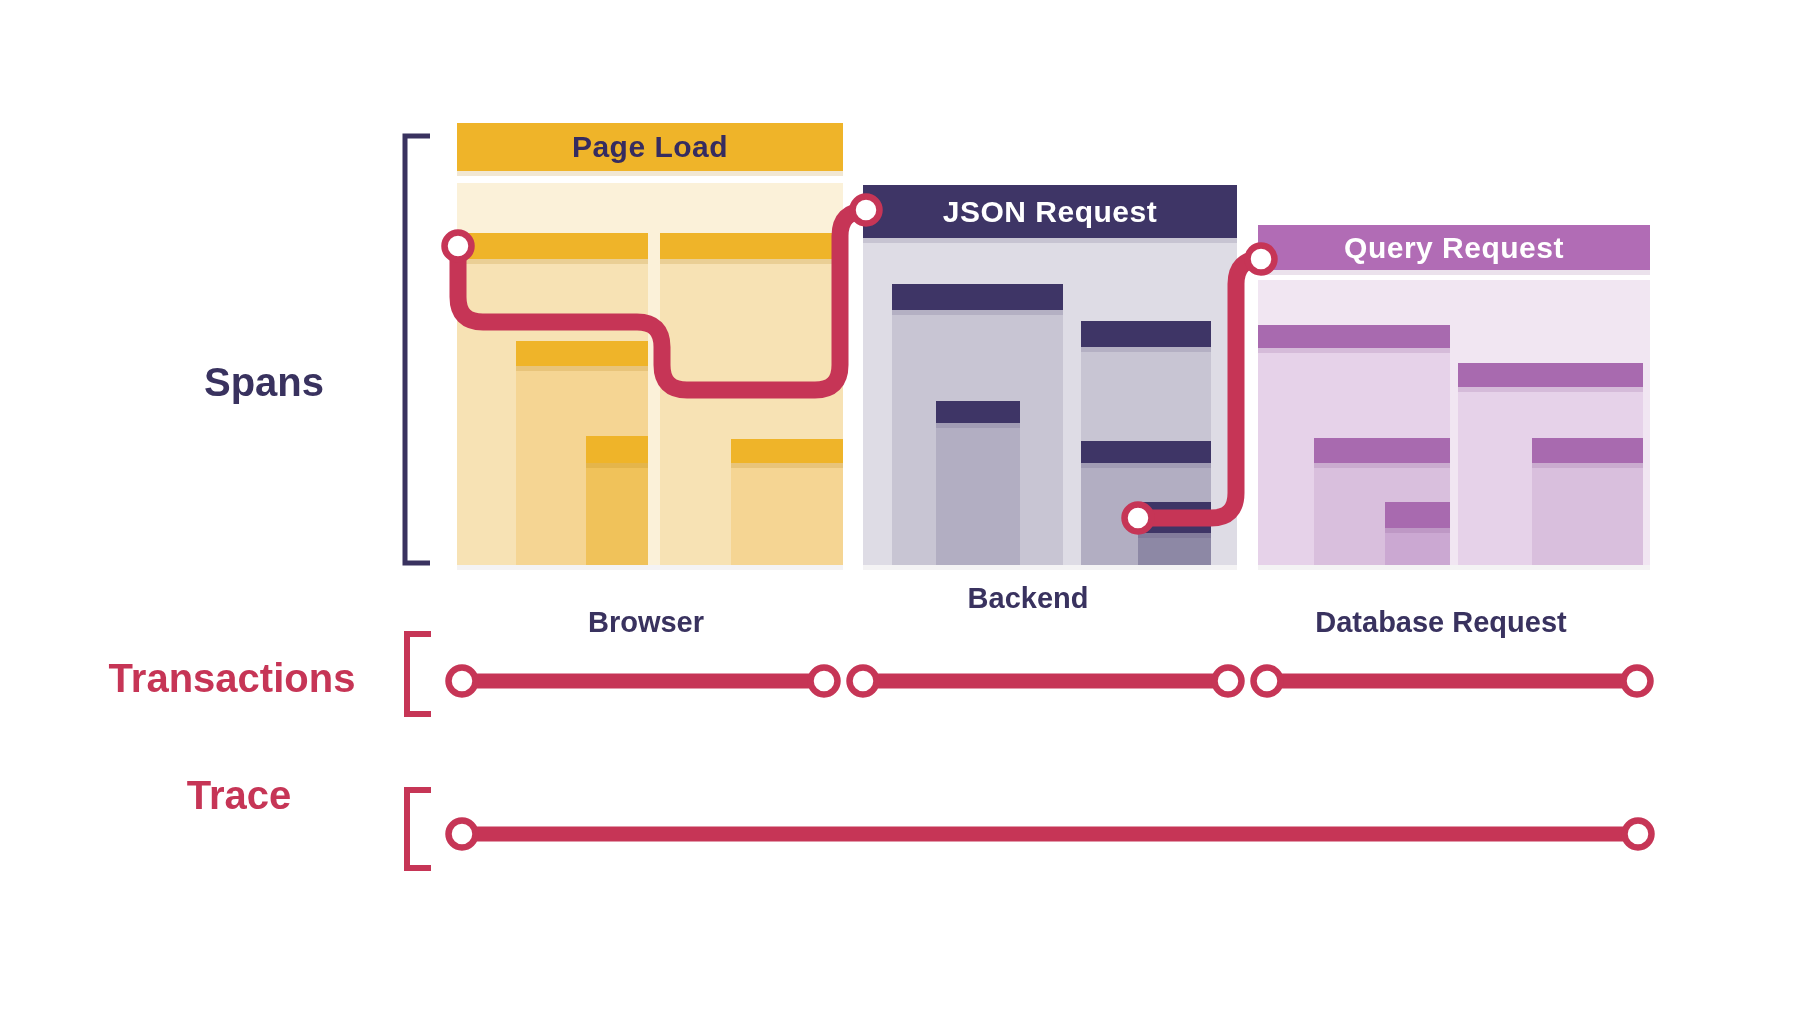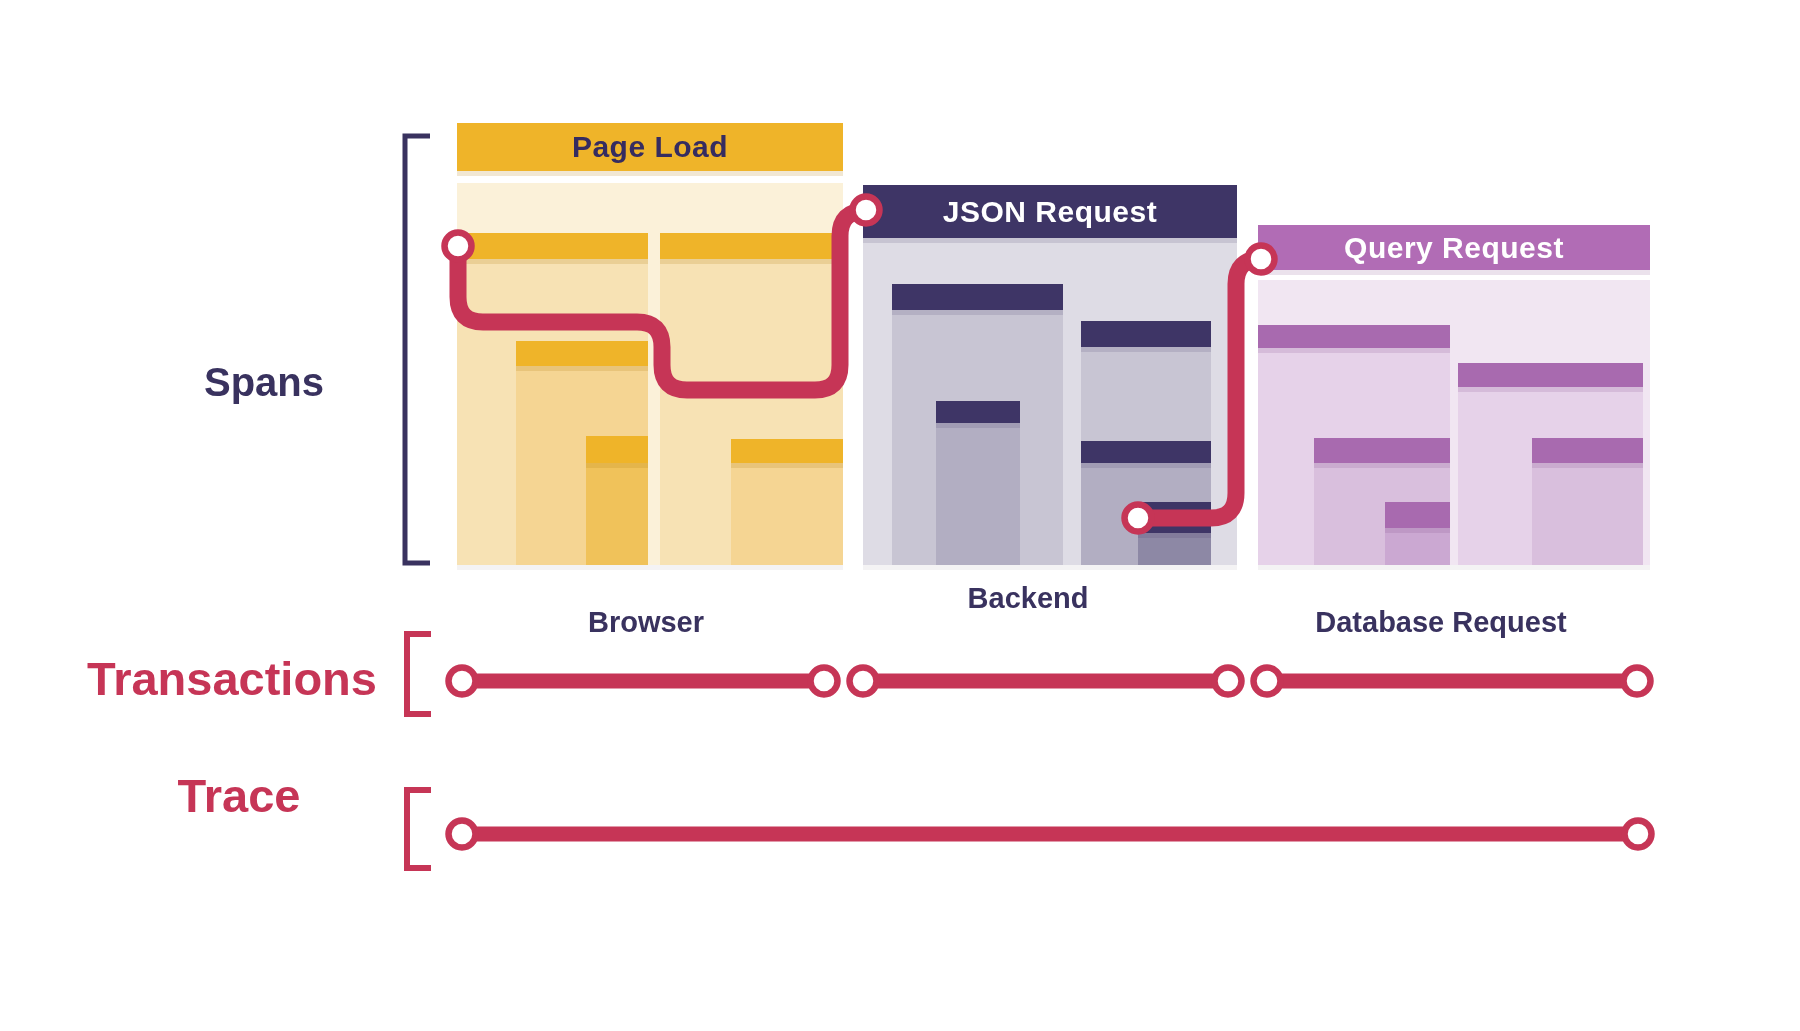--- a/index.html
+++ b/index.html
@@ -6,21 +6,21 @@
   .canvas{
     position:relative;width:1800px;height:1031px;background:#fff;overflow:hidden;
     font-family:"Liberation Sans", sans-serif;
   }
   .overlay{position:absolute;left:0;top:0;z-index:6;pointer-events:none;}
   .side-label{
     position:absolute;transform:translate(-50%,-50%);
     font-weight:700;white-space:nowrap;z-index:3;
   }
   .lbl-navy{color:var(--navy);font-size:40px;}
-  .lbl-red{color:var(--red);font-size:47px;}
+  .lbl-red{color:var(--red);font-size:40px;}
   .caption{
     position:absolute;transform:translate(-50%,-50%);
     font-weight:700;font-size:29px;color:var(--navy);white-space:nowrap;z-index:3;
   }
   .hdr{
     position:absolute;z-index:2;display:flex;align-items:center;justify-content:center;
     font-weight:700;font-size:30px;letter-spacing:.5px;
   }
   .bar{position:absolute;z-index:2;}
   .colbody{position:absolute;z-index:1;}

